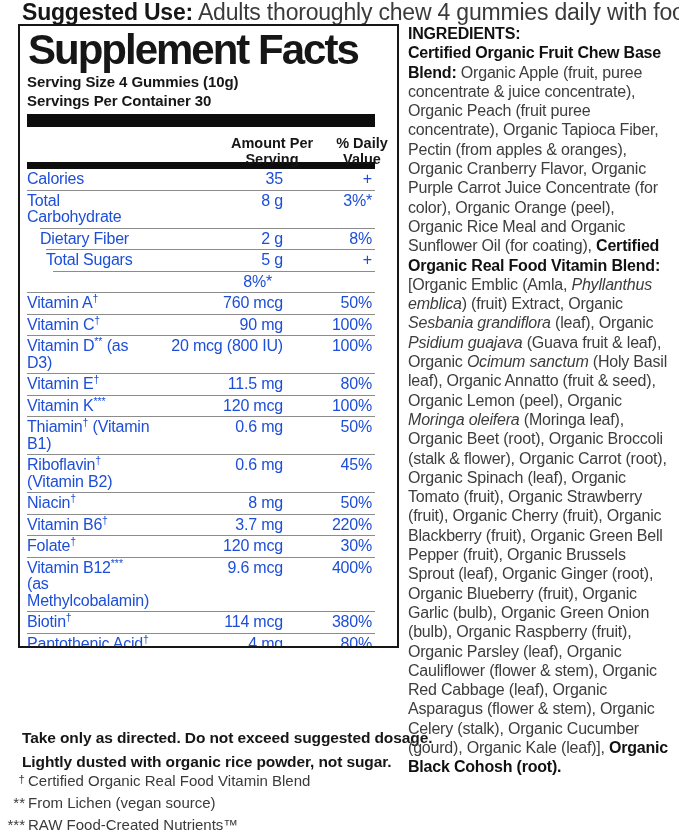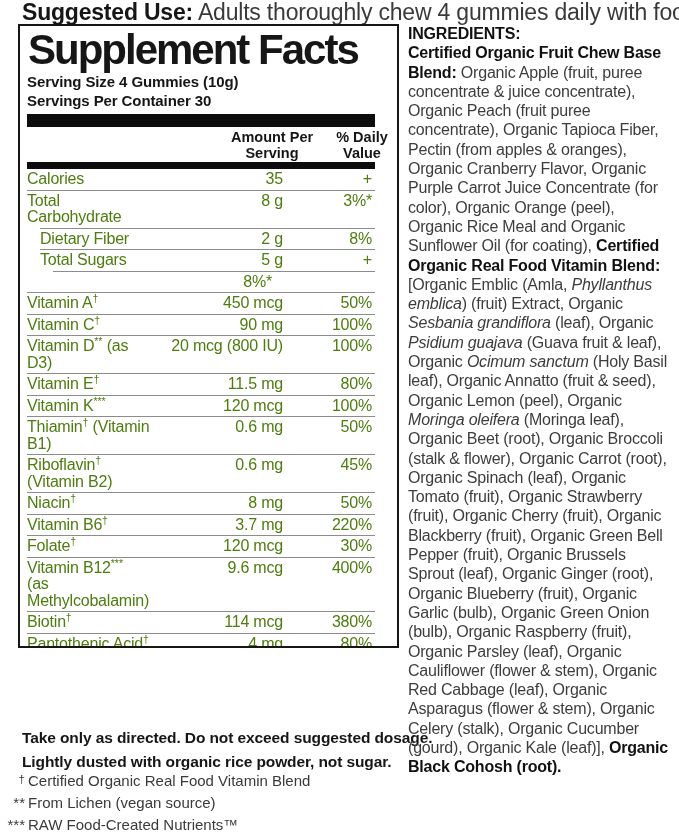--- a/index.html
+++ b/index.html
@@ -13,27 +13,27 @@
   
   .panel { position:absolute; left:18px; top:24px; width:381px; height:624px; box-sizing:border-box;
            border:2px solid #161616; padding:4px 22px 6px 7px; overflow:hidden; background:#fff; }
   .title { font-weight:bold; font-size:42px; line-height:40px; letter-spacing:-2px; color:#161616; margin:0 0 3px 1px; white-space:nowrap; }
   .serving { font-weight:bold; font-size:15px; line-height:18.5px; color:#161616; letter-spacing:-0.1px; }
   .bar { background:#0d0d0d; }
   .bar-lg { height:13px; margin-top:4px; }
   .bar-md { height:7px; }
 
   .hdr { position:relative; height:35px; }
-  .hdr .h { position:absolute; top:2px; transform:translateX(-50%); font-weight:bold; font-size:14.5px;
+  .hdr .h { position:absolute; top:8px; transform:translateX(-50%); font-weight:bold; font-size:14.5px;
             line-height:16px; text-align:center; color:#161616; white-space:nowrap; }
   .hdr-amount { left:245px; }
   .hdr-dv { left:335px; }
 
   #rows .frow { display:flex; align-items:flex-start; font-size:16px; line-height:16.5px; padding:2px 0;
-                letter-spacing:-0.2px; color:#4d7c0f; }
+                letter-spacing:-0.2px; color:#1d4ed8; }
   #rows .frow + .frow { border-top:1px solid #8c8c8c; }
   .frow .lbl { flex:1; min-width:0; }
   .frow .amt { width:130px; text-align:right; white-space:nowrap; }
   .frow .dv  { width:92px; box-sizing:border-box; padding-right:3px; text-align:right; white-space:nowrap; }
   .frow sup  { font-size:10.5px; line-height:0; letter-spacing:0; }
 
   
   .directions { position:absolute; left:22px; top:726px; font-weight:bold; font-size:15.5px; line-height:24px;
                 color:#161616; letter-spacing:-0.1px; white-space:nowrap; }
   .legend { position:absolute; left:0; top:770px; font-size:15px; line-height:22px; color:#3a3a3a; }
@@ -89,36 +89,36 @@
           <div class="amt">8 g</div>
           <div class="dv">3%*</div>
         </div>
         <div class="frow" style="margin-left: 13px;">
           <div class="lbl">
             <div>Dietary Fiber</div>
           </div>
           <div class="amt">2 g</div>
           <div class="dv">8%</div>
         </div>
-        <div class="frow" style="margin-left: 13px;">
+        <div class="frow" style="margin-left: 19px;">
           <div class="lbl">
             <div>Total Sugars</div>
           </div>
           <div class="amt">5 g</div>
           <div class="dv">+</div>
         </div>
         <div class="frow" style="margin-left: 26px;">
           <div class="amt"></div>
           <div class="dv">8%*</div>
         </div>
         <div class="frow">
           <div class="lbl">
             <div>Vitamin A<sup>†</sup></div>
           </div>
-          <div class="amt">450 mcg</div>
+          <div class="amt">760 mcg</div>
           <div class="dv">50%</div>
         </div>
         <div class="frow">
           <div class="lbl">
             <div>Vitamin C<sup>†</sup></div>
           </div>
           <div class="amt">90 mg</div>
           <div class="dv">100%</div>
         </div>
         <div class="frow">

